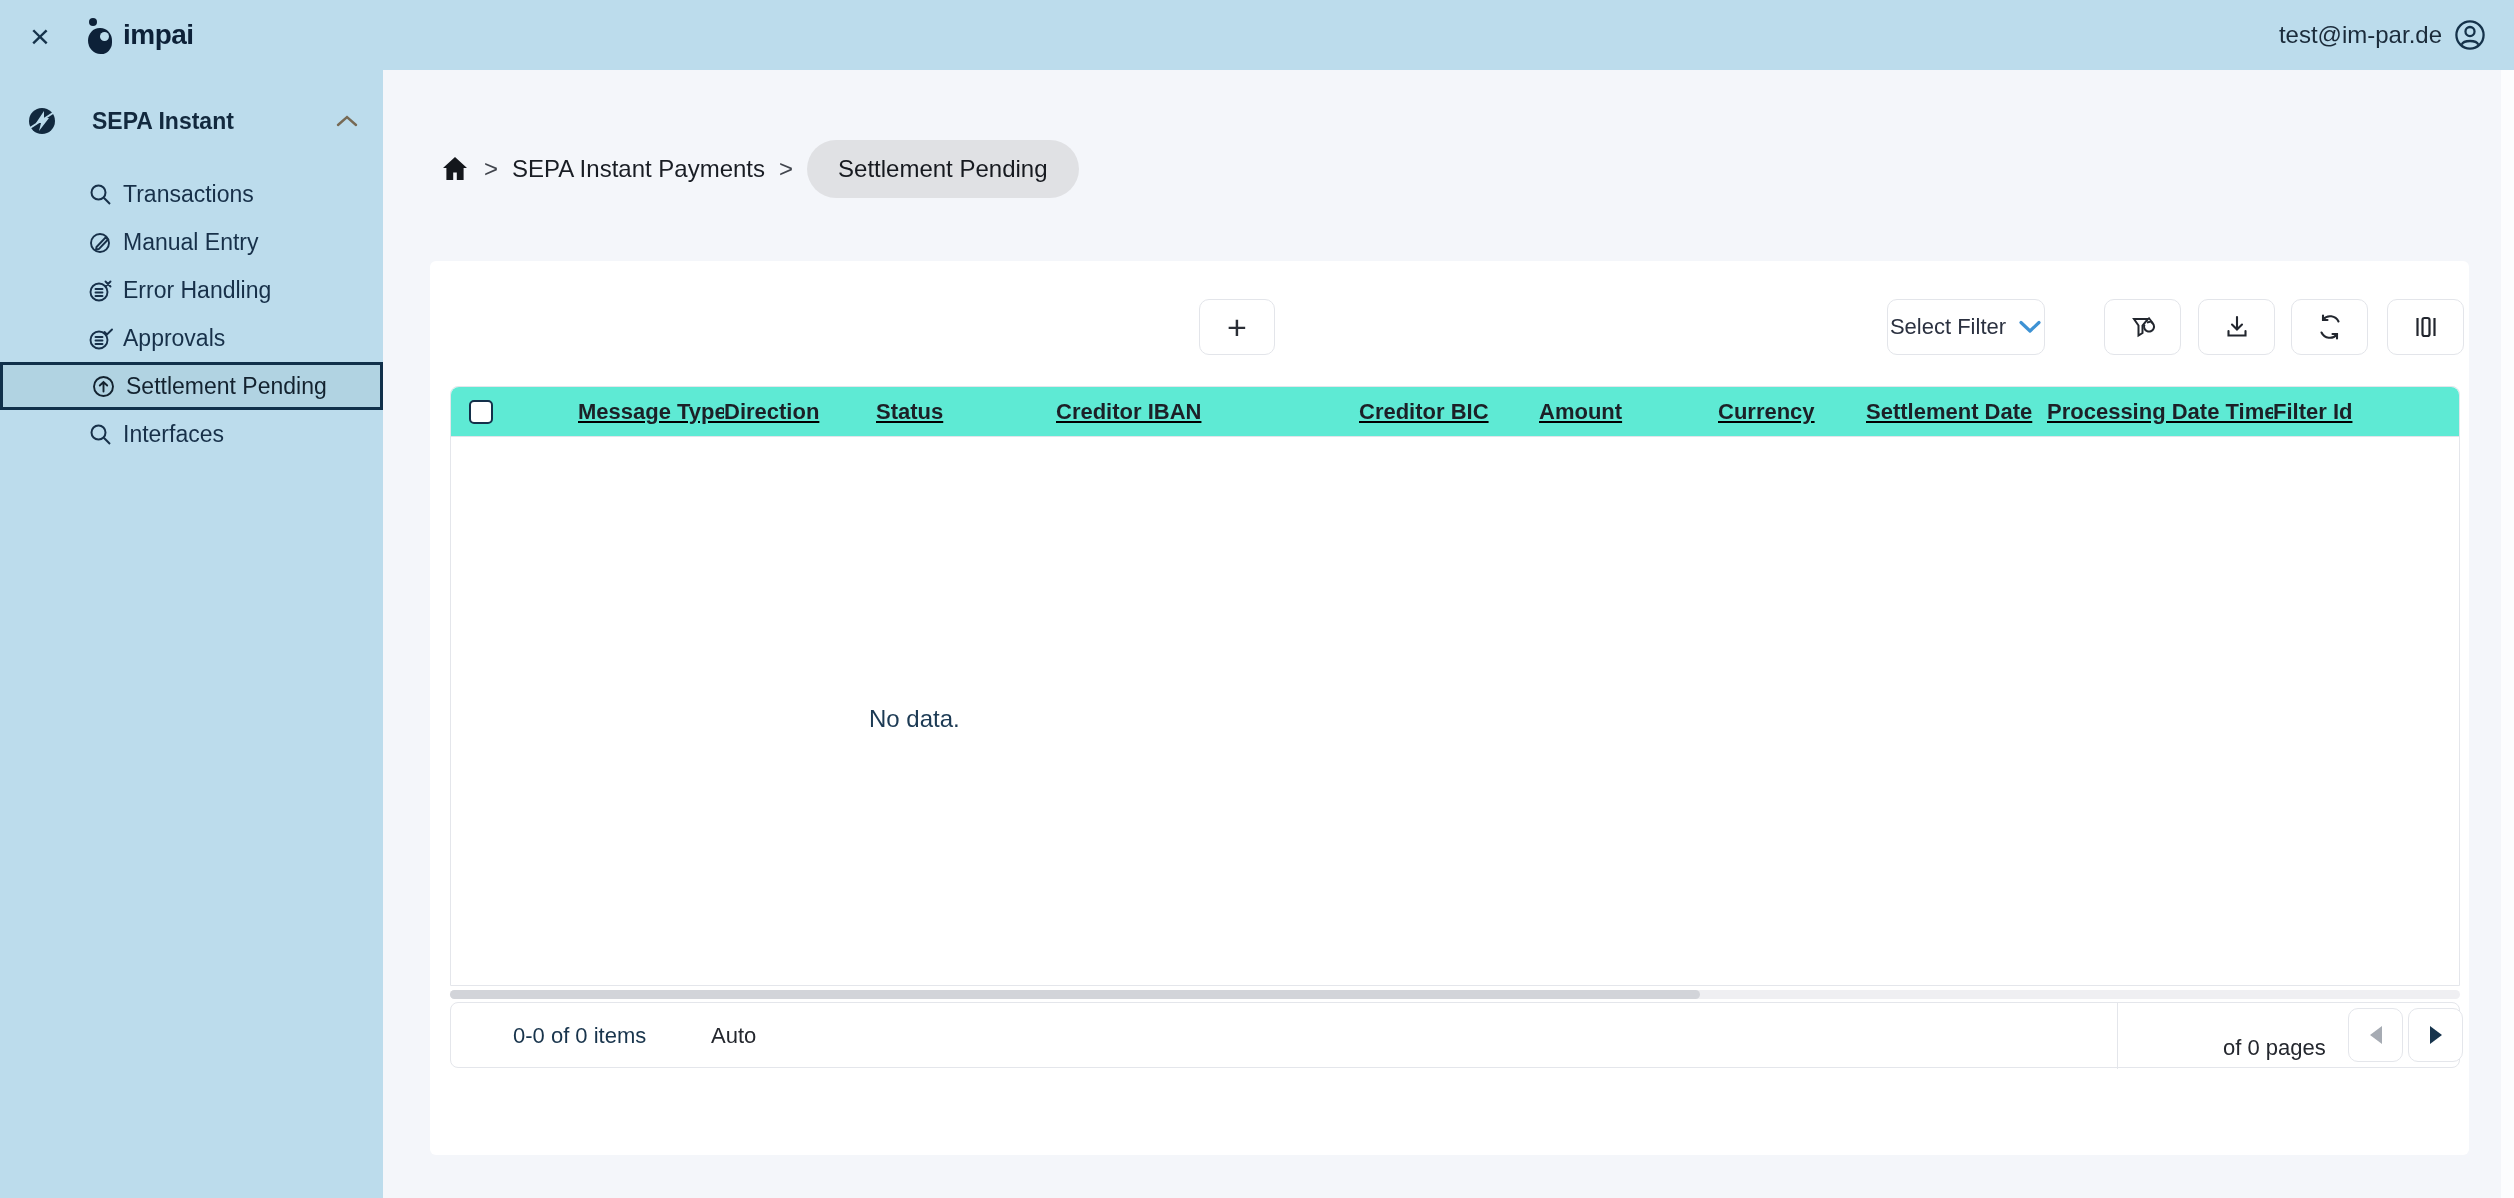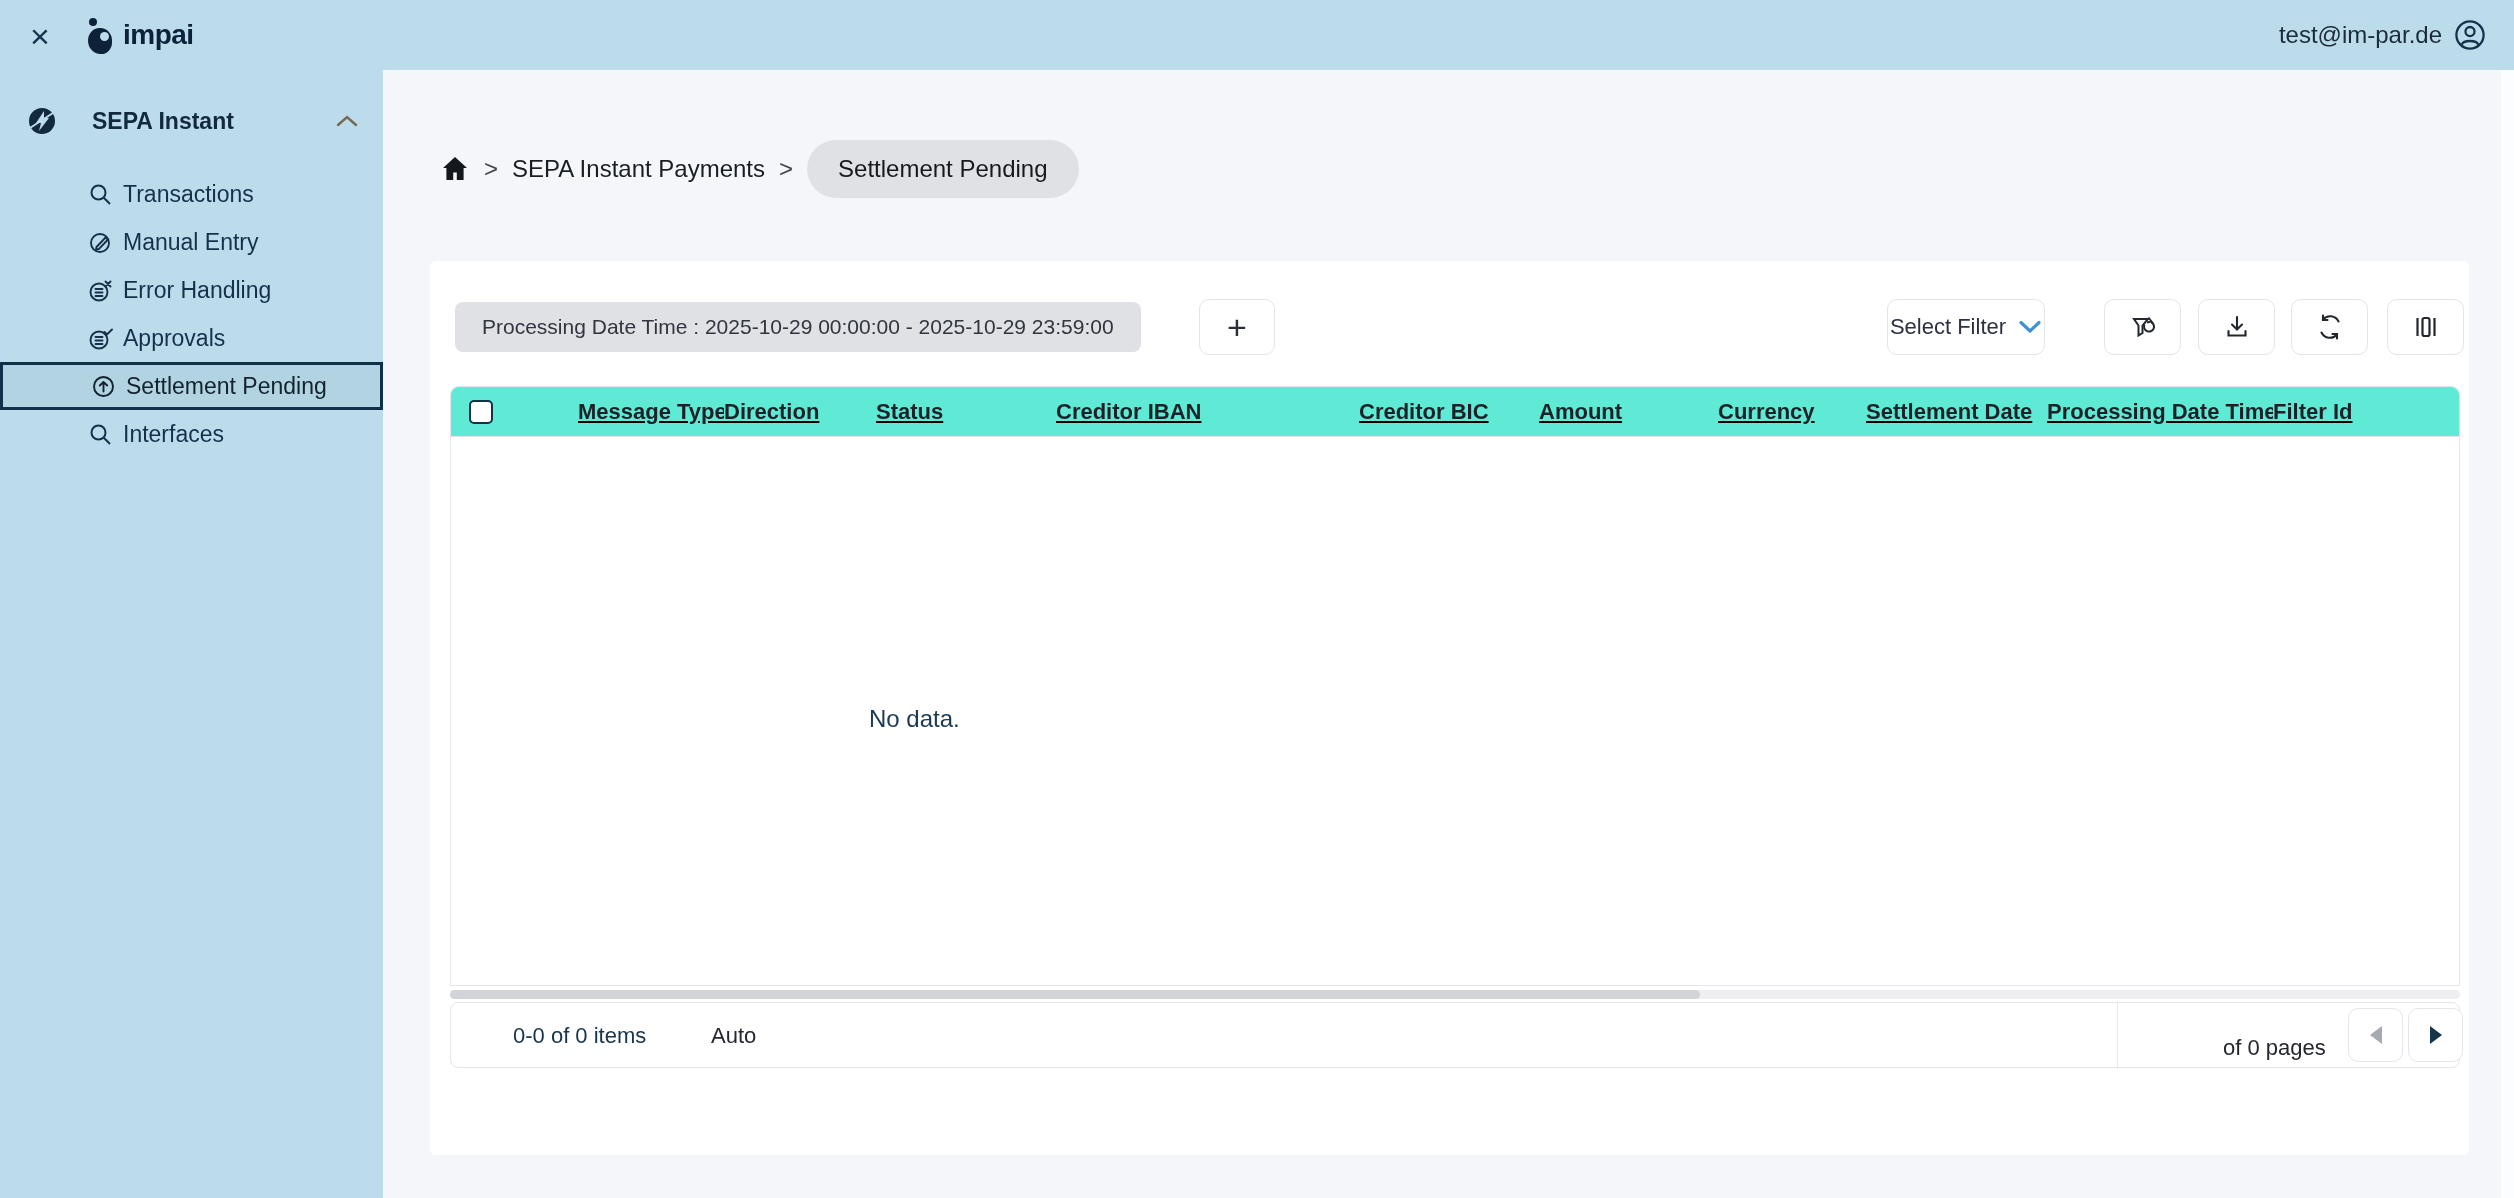--- a/index.html
+++ b/index.html
@@ -211,21 +211,20 @@
         </svg>
     </span>
     <span class="bc-sep">&gt;</span>
     <span class="bc-link">SEPA Instant Payments</span>
     <span class="bc-sep">&gt;</span>
     <span class="bc-pill">Settlement Pending</span>
   </div>
 
   <div class="card">
 
-    <div class="chip">Processing Date Time : 2025-10-29 00:00:00 - 2025-10-29 23:59:00</div>
 
     <div class="btn add-btn">
       <span>+</span>
     </div>
 
     <div class="btn select-filter">
       <span>Select Filter</span>
       <svg width="24" height="16" viewBox="0 0 24 16" fill="none" stroke="#3e92d4" stroke-width="3.2" stroke-linecap="round" stroke-linejoin="round">
         <path d="M3 3.5 L12 12 L21 3.5"></path>
       </svg>

